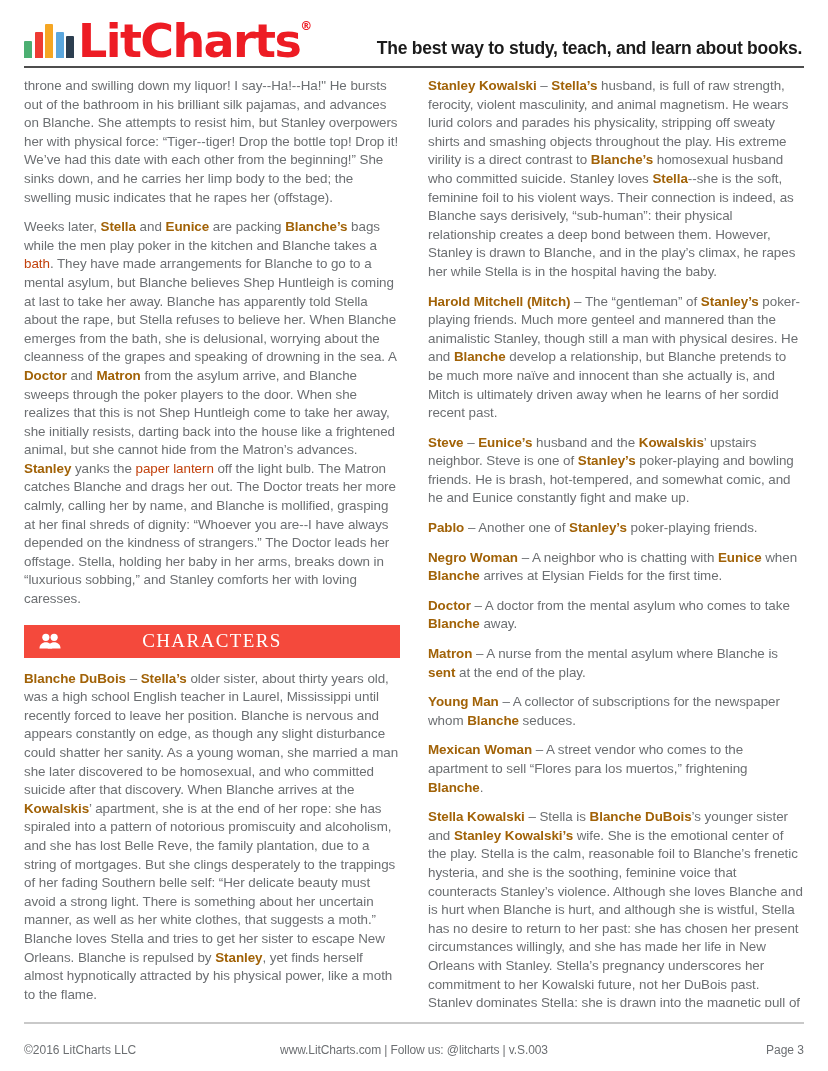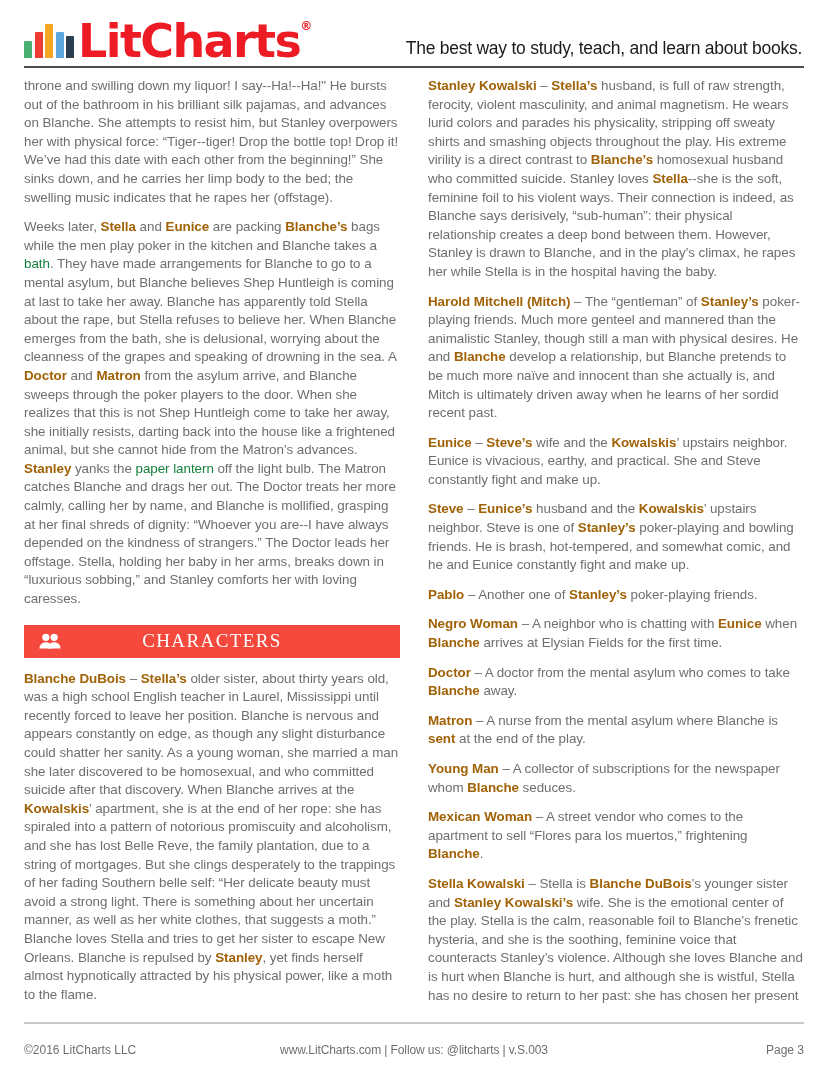--- a/index.html
+++ b/index.html
@@ -59,21 +59,21 @@
     position: absolute;
     top: 1px;
     right: -12px;
     font-size: 12px;
     letter-spacing: 0;
     font-weight: bold;
   }
   .tagline {
     font-family: "Liberation Sans", sans-serif;
     font-size: 17.5px;
-    font-weight: 400;
+    font-weight: 700;
     color: #1b1b1b;
     letter-spacing: -0.25px;
     padding-bottom: 3px;
     padding-right: 2px;
   }
   .header-rule {
     height: 2px;
     background: #4d4d4d;
     margin-top: 4px;
   }
@@ -94,21 +94,21 @@
     margin: 0 0 11px 0;
     font-size: 13.4px;
     line-height: 18.6px;
     color: #6c6f72;
     font-family: "Liberation Sans", sans-serif;
     text-align: left;
     letter-spacing: -0.05px;
   }
   p.para:last-child { margin-bottom: 0; }
   .b { font-weight: bold; color: #a16207; }
-  .sym { color: #15803d; text-align: center; }
+  .sym { color: #c2410c; text-align: center; }
 
   
   .section-banner {
     display: flex;
     align-items: center;
     background: #F4493C;
     height: 33px;
     margin: 16px 0 12px 0;
     padding: 0 14px;
     position: relative;
@@ -199,21 +199,20 @@
 
       <div id="left-chars">
           <p class="para"><span class="b">Blanche DuBois</span><span> – </span><span class="b">Stella’s</span><span> older sister, about thirty years old, was a high school English teacher in Laurel, Mississippi until recently forced to leave her position. Blanche is nervous and appears constantly on edge, as though any slight disturbance could shatter her sanity. As a young woman, she married a man she later discovered to be homosexual, and who committed suicide after that discovery. When Blanche arrives at the </span><span class="b">Kowalskis</span><span>’ apartment, she is at the end of her rope: she has spiraled into a pattern of notorious promiscuity and alcoholism, and she has lost Belle Reve, the family plantation, due to a string of mortgages. But she clings desperately to the trappings of her fading Southern belle self: “Her delicate beauty must avoid a strong light. There is something about her uncertain manner, as well as her white clothes, that suggests a moth.” Blanche loves Stella and tries to get her sister to escape New Orleans. Blanche is repulsed by </span><span class="b">Stanley</span><span>, yet finds herself almost hypnotically attracted by his physical power, like a moth to the flame.</span></p>
         </div>
     </div>
 
     <div class="col">
       <div id="right-chars">
           <p class="para"><span class="b">Stanley Kowalski</span><span> – </span><span class="b">Stella’s</span><span> husband, is full of raw strength, ferocity, violent masculinity, and animal magnetism. He wears lurid colors and parades his physicality, stripping off sweaty shirts and smashing objects throughout the play. His extreme virility is a direct contrast to </span><span class="b">Blanche’s</span><span> homosexual husband who committed suicide. Stanley loves </span><span class="b">Stella</span><span>--she is the soft, feminine foil to his violent ways. Their connection is indeed, as Blanche says derisively, “sub-human”: their physical relationship creates a deep bond between them. However, Stanley is drawn to Blanche, and in the play’s climax, he rapes her while Stella is in the hospital having the baby.</span></p>
           <p class="para"><span class="b">Harold Mitchell (Mitch)</span><span> – The “gentleman” of </span><span class="b">Stanley’s</span><span> poker-playing friends. Much more genteel and mannered than the animalistic Stanley, though still a man with physical desires. He and </span><span class="b">Blanche</span><span> develop a relationship, but Blanche pretends to be much more naïve and innocent than she actually is, and Mitch is ultimately driven away when he learns of her sordid recent past.</span></p>
-          <p class="para"><span class="b">Eunice</span><span> – </span><span class="b">Steve’s</span><span> wife and the </span><span class="b">Kowalskis</span><span>’ upstairs neighbor. Eunice is vivacious, earthy, and practical. She and Steve constantly fight and make up.</span></p>
           <p class="para"><span class="b">Steve</span><span> – </span><span class="b">Eunice’s</span><span> husband and the </span><span class="b">Kowalskis</span><span>’ upstairs neighbor. Steve is one of </span><span class="b">Stanley’s</span><span> poker-playing and bowling friends. He is brash, hot-tempered, and somewhat comic, and he and Eunice constantly fight and make up.</span></p>
           <p class="para"><span class="b">Pablo</span><span> – Another one of </span><span class="b">Stanley’s</span><span> poker-playing friends.</span></p>
           <p class="para"><span class="b">Negro Woman</span><span> – A neighbor who is chatting with </span><span class="b">Eunice</span><span> when </span><span class="b">Blanche</span><span> arrives at Elysian Fields for the first time.</span></p>
           <p class="para"><span class="b">Doctor</span><span> – A doctor from the mental asylum who comes to take </span><span class="b">Blanche</span><span> away.</span></p>
           <p class="para"><span class="b">Matron</span><span> – A nurse from the mental asylum where Blanche is </span><span class="b">sent</span><span> at the end of the play.</span></p>
           <p class="para"><span class="b">Young Man</span><span> – A collector of subscriptions for the newspaper whom </span><span class="b">Blanche</span><span> seduces.</span></p>
           <p class="para"><span class="b">Mexican Woman</span><span> – A street vendor who comes to the apartment to sell “Flores para los muertos,” frightening </span><span class="b">Blanche</span><span>.</span></p>
           <p class="para"><span class="b">Stella Kowalski</span><span> – Stella is </span><span class="b">Blanche DuBois</span><span>’s younger sister and </span><span class="b">Stanley Kowalski’s</span><span> wife. She is the emotional center of the play. Stella is the calm, reasonable foil to Blanche’s frenetic hysteria, and she is the soothing, feminine voice that counteracts Stanley’s violence. Although she loves Blanche and is hurt when Blanche is hurt, and although she is wistful, Stella has no desire to return to her past: she has chosen her present circumstances willingly, and she has made her life in New Orleans with Stanley. Stella’s pregnancy underscores her commitment to her Kowalski future, not her DuBois past. Stanley dominates Stella: she is drawn into the magnetic pull of his powerful physical presence. By modern-day standards,</span></p>
         </div>
     </div>

